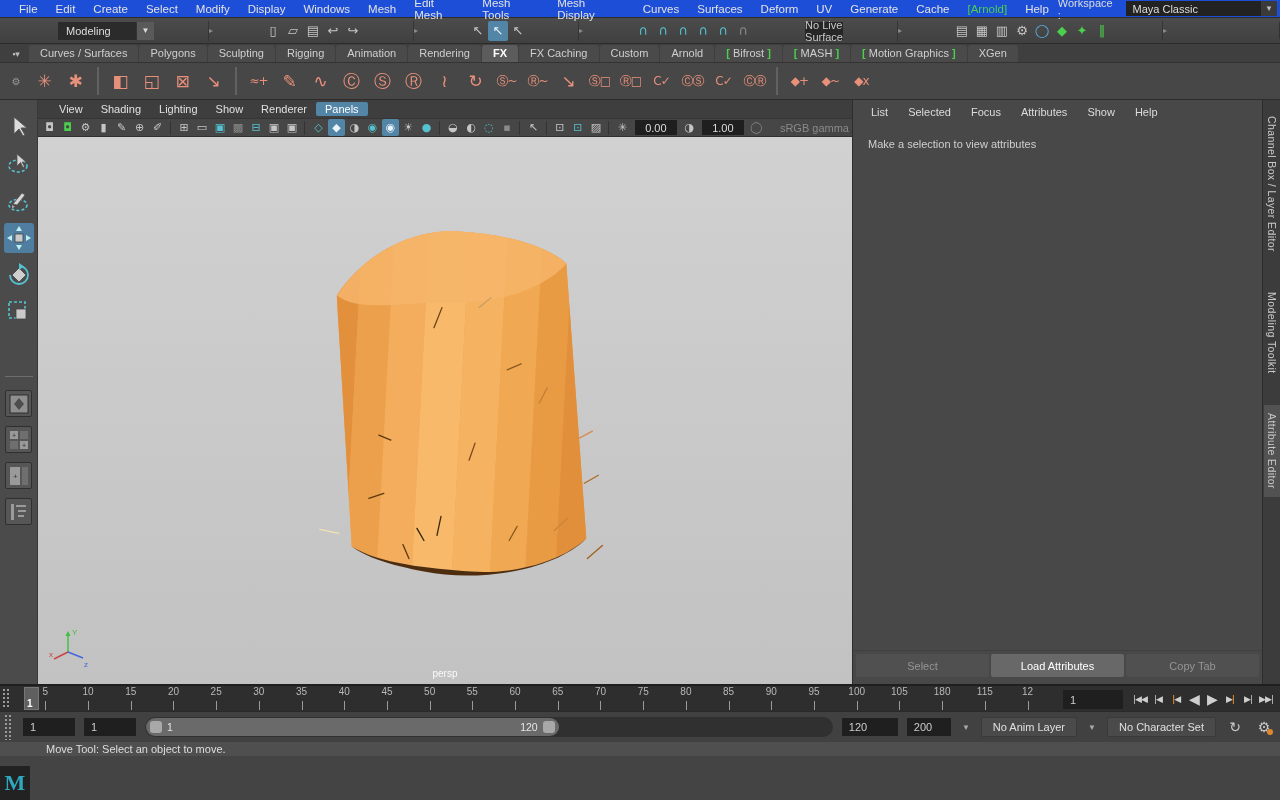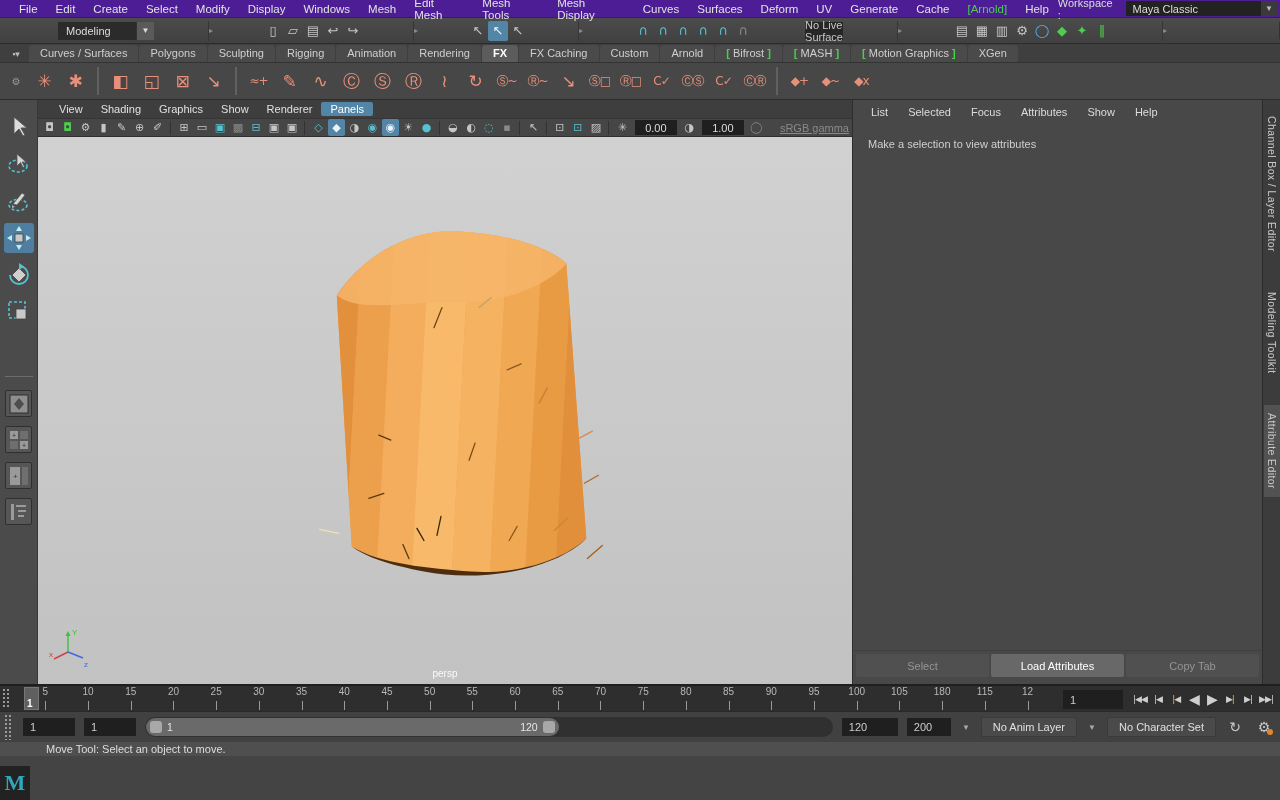--- a/index.html
+++ b/index.html
@@ -2,21 +2,21 @@
 <html><head>
 <meta charset="utf-8">
 <style>
   *{box-sizing:border-box;margin:0;padding:0;}
   html,body{width:1280px;height:800px;overflow:hidden;background:#2b2b2b;}
   .app{width:1280px;height:800px;position:relative;background:#444;
        font-family:"Liberation Sans",sans-serif;font-size:11px;color:#ccc;user-select:none;}
   .icon,.shelf-icon,.pb,.sicon{font-family:"DejaVu Sans",sans-serif;}
 
   
-  .menubar{height:18px;background:#4c1d95;border-bottom:1px solid #2c2c2c;display:flex;align-items:center;padding-left:10px;}
+  .menubar{height:18px;background:#1d4ed8;border-bottom:1px solid #2c2c2c;display:flex;align-items:center;padding-left:10px;}
   .menu-items{display:flex;align-items:center;}
   .menu-item{padding:0 9px;color:#e3e3e3;font-size:11.5px;cursor:default;}
   .menu-item.arnold{color:#4ccf4c;}
   .workspace{margin-left:auto;display:flex;align-items:center;gap:7px;padding-right:3px;}
   .ws-label{color:#ddd;}
   .ws-select{width:152px;height:15px;background:#222;display:flex;align-items:center;color:#ddd;padding-left:7px;position:relative;}
   .ws-select .arr{position:absolute;right:0;top:0;width:16px;height:15px;background:#3a3a3a;display:flex;align-items:center;justify-content:center;color:#bbb;font-size:8px;}
 
   
   .statusline{height:26px;background:linear-gradient(#4c4c4c,#404040);border-bottom:1px solid #2c2c2c;display:flex;align-items:center;padding-left:2px;gap:48px;}
@@ -59,21 +59,21 @@
   .layout-btn{width:27px;height:27px;background:#565656;border:1px solid #2f2f2f;border-radius:2px;display:flex;align-items:center;justify-content:center;margin-bottom:2px;}
 
   .center{flex:1;display:flex;flex-direction:column;min-width:0;}
   .panel-menu{height:18px;background:#3e3e3e;display:flex;align-items:center;padding-left:12px;}
   .pm-item{padding:1px 9px;border-radius:2px;color:#e0e0e0;cursor:default;}
   .pm-item.active{background:#5285a6;color:#fff;}
   .vp-toolbar{height:19px;background:#464646;border-top:1px solid #353535;border-bottom:1px solid #303030;display:flex;align-items:center;padding:0 3px;gap:1px;overflow:hidden;}
   .vp-toolbar .icon{width:17px;height:17px;font-size:11px;}
   .vp-sep{width:7px;height:14px;border-left:1px solid #333;margin:0 3px;}
   .vpfield{width:42px;height:15px;background:#1f1f1f;color:#ddd;display:flex;align-items:center;justify-content:center;margin:0 3px;flex:0 0 auto;}
-  .vplabel{color:#8a8a8a;margin-left:14px;white-space:nowrap;text-decoration:underline;}
+  .vplabel{color:#8a8a8a;margin-left:14px;white-space:nowrap;}
 
   .viewport{flex:1;position:relative;background:linear-gradient(#d1d1d1,#c2c2c2);overflow:hidden;}
   .viewport svg.scene{position:absolute;inset:0;width:100%;height:100%;}
   .persp-label{position:absolute;bottom:5px;left:50%;transform:translateX(-50%);color:rgba(255,255,255,.92);font-size:10px;}
   .axis-gizmo{position:absolute;left:10px;bottom:14px;width:44px;height:44px;}
 
   
   .ae-panel{width:410px;background:#484848;border-left:1px solid #2d2d2d;display:flex;flex-direction:column;}
   .ae-menu{height:24px;display:flex;align-items:center;padding-left:8px;}
   .ae-item{padding:0 10px;color:#dcdcdc;cursor:default;}
@@ -349,21 +349,21 @@
             <rect x="9" y="8" width="8" height="2" fill="#9a9a9a"></rect>
             <rect x="9" y="13" width="6" height="2" fill="#9a9a9a"></rect>
           </svg>
       </div>
     </div>
 
     <div class="center">
       <div class="panel-menu">
           <span class="pm-item">View</span>
           <span class="pm-item">Shading</span>
-          <span class="pm-item">Graphics</span>
+          <span class="pm-item">Lighting</span>
           <span class="pm-item">Show</span>
           <span class="pm-item">Renderer</span>
           <span class="pm-item active">Panels</span>
         </div>
       <div class="vp-toolbar">
           <span class="icon">◘</span>
           <span class="icon tone-green">◘</span>
           <span class="icon">⚙</span>
           <span class="icon">▮</span>
           <span class="icon">✎</span>

